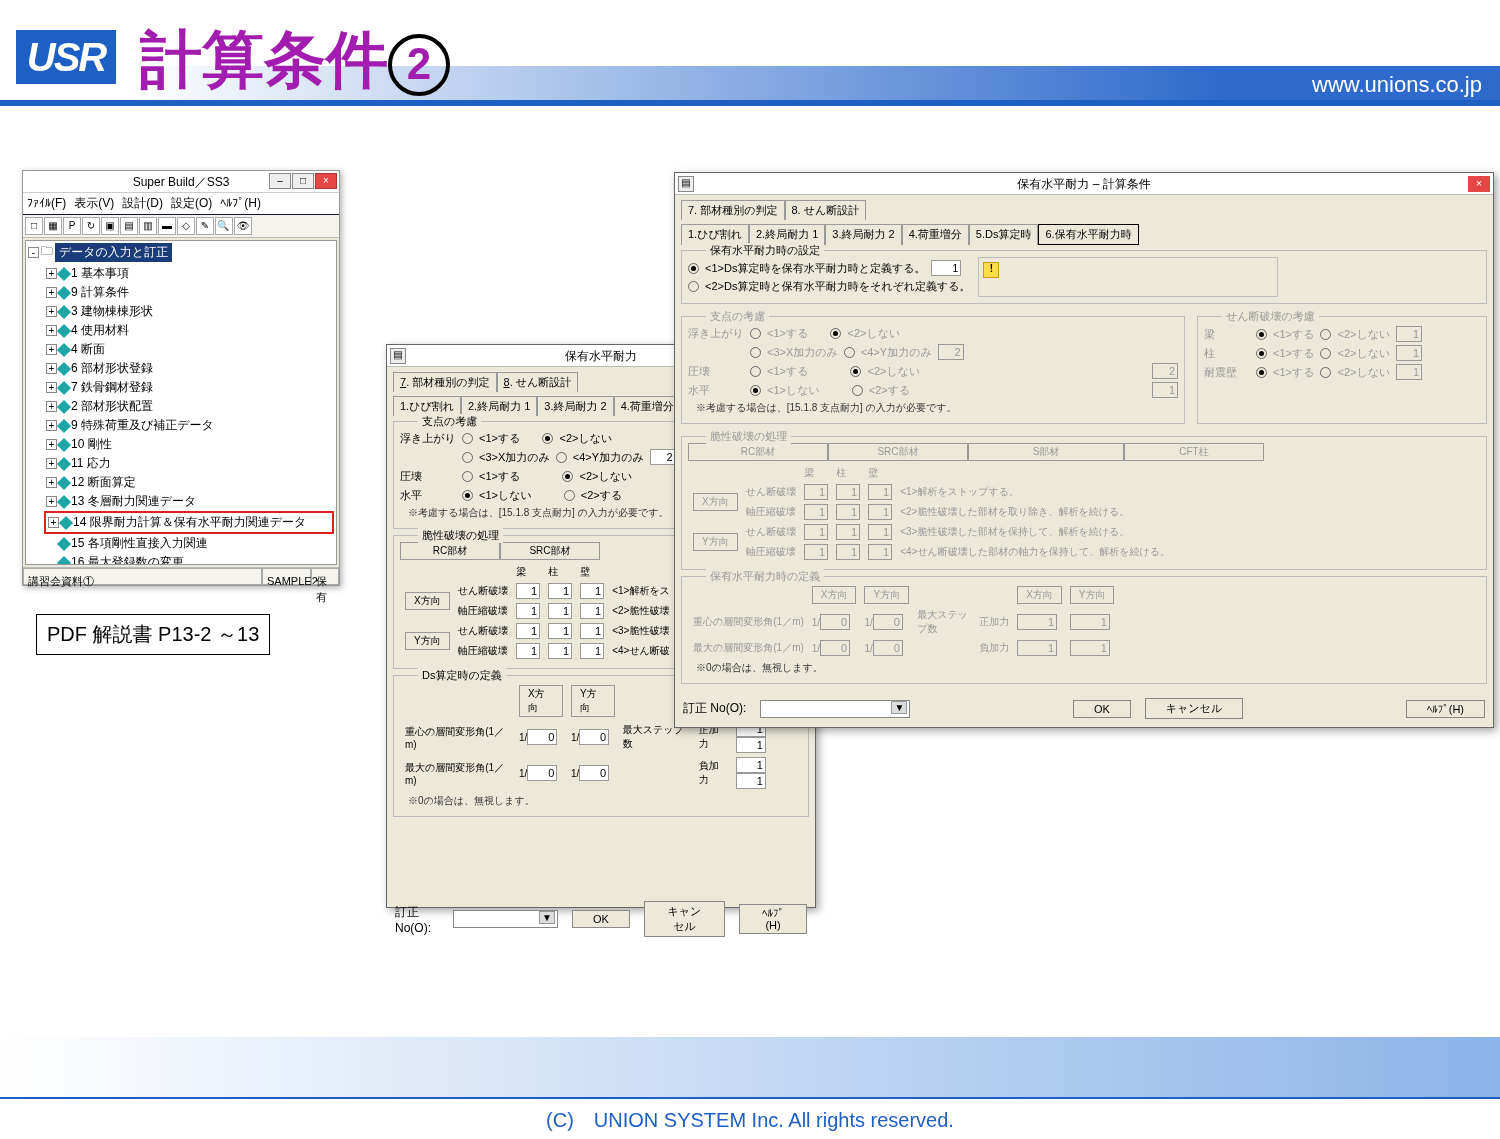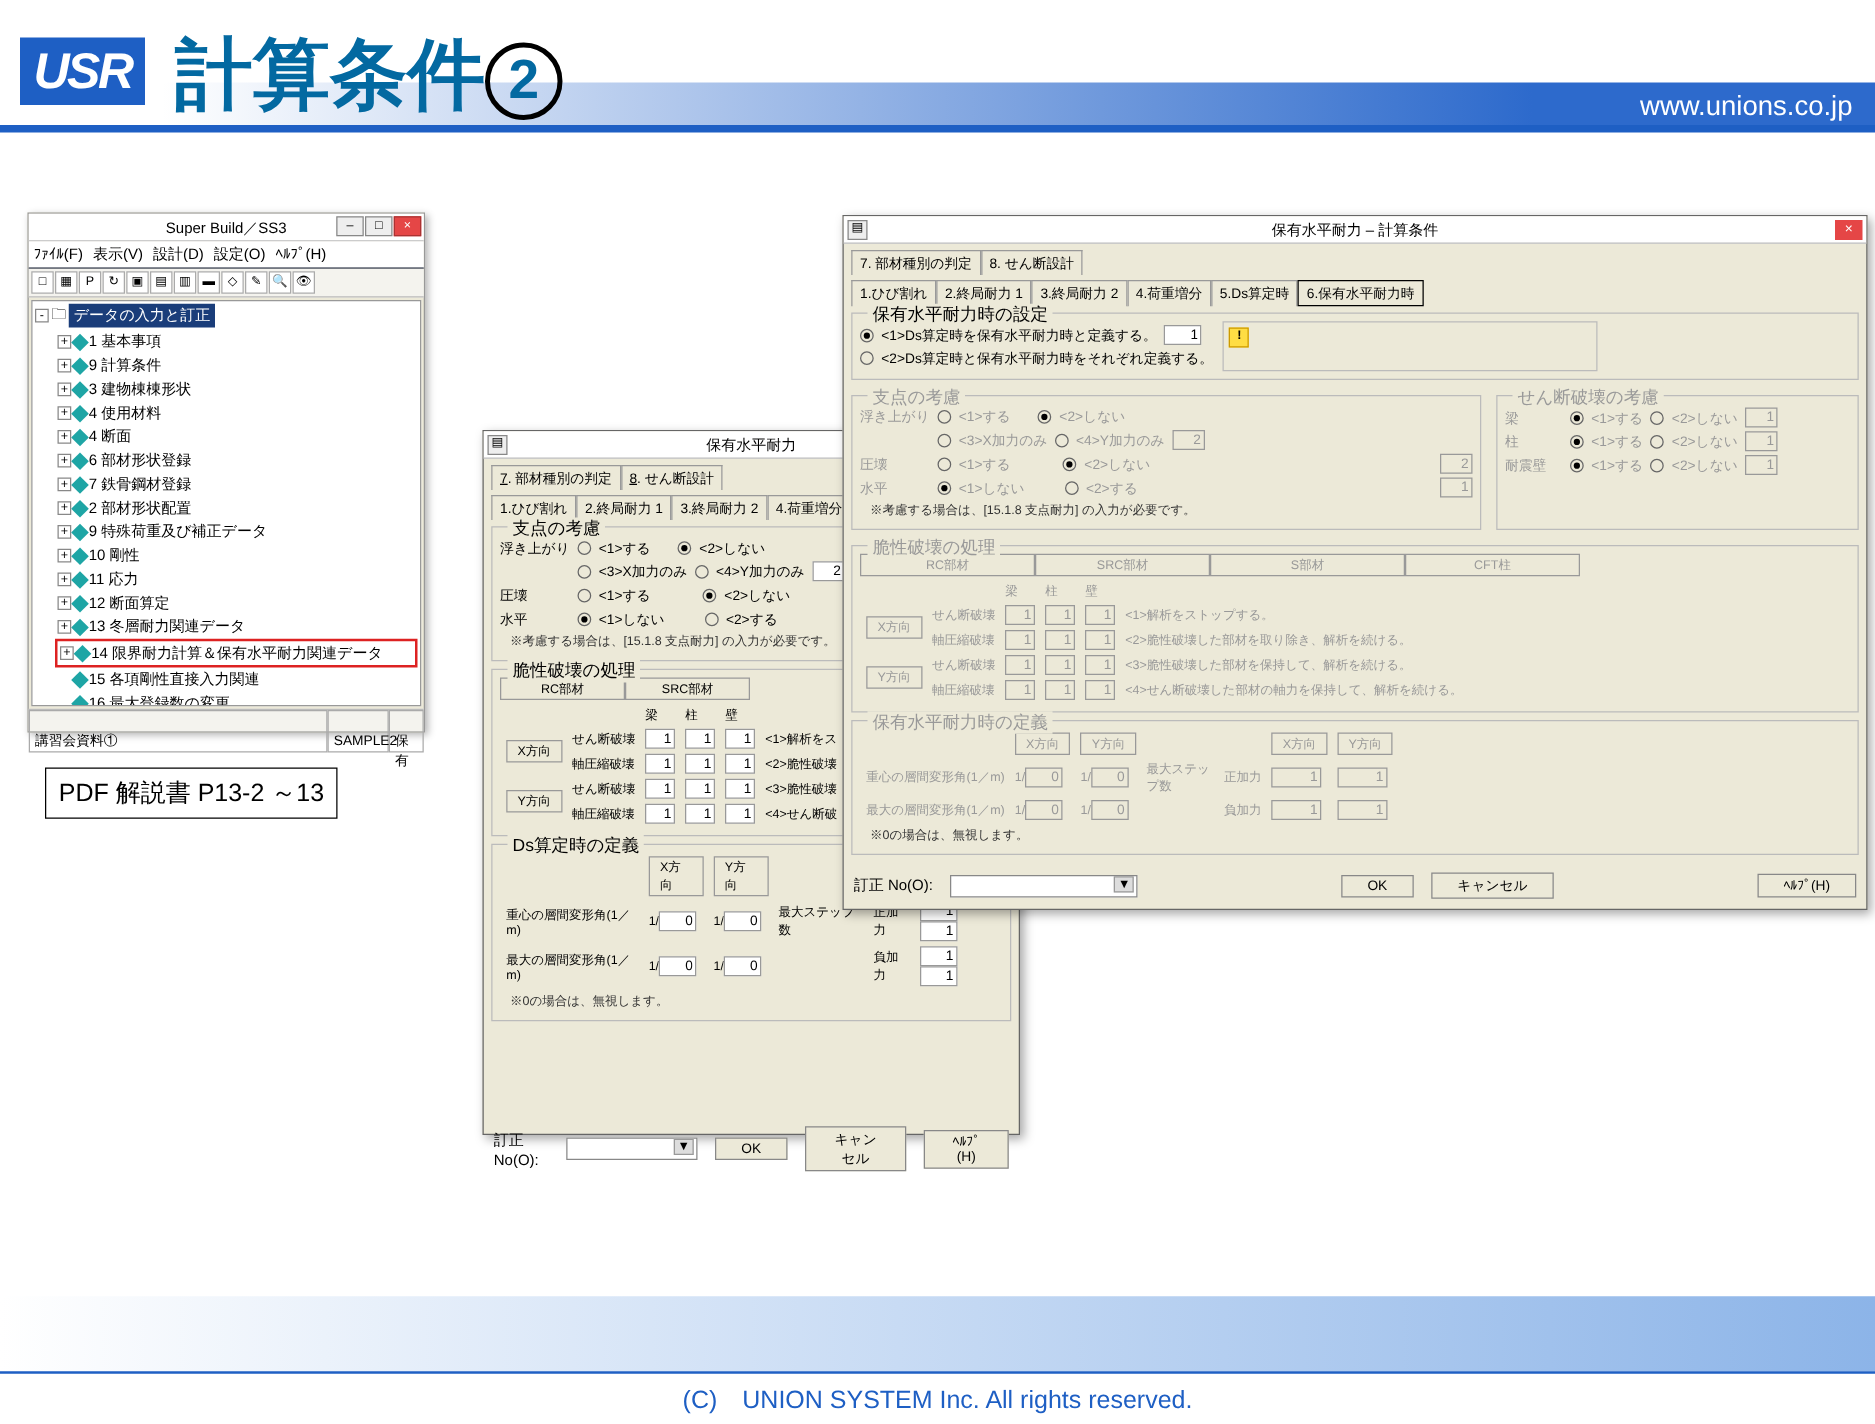--- a/index.html
+++ b/index.html
@@ -1,19 +1,19 @@
 <!DOCTYPE html>
 <html><head>
 <meta charset="utf-8">
 <style>
 *{box-sizing:border-box;margin:0;padding:0;font-family:"MS PGothic","Meiryo",sans-serif}
 body{width:1500px;height:1139px;background:#fff;position:relative;overflow:hidden}
 .hdr{position:absolute;top:0;left:0;right:0;height:100px}
 .usr-logo{position:absolute;left:16px;top:30px;width:100px;height:54px;background:#1e5fc4;color:#fff;font-weight:900;font-size:40px;font-style:italic;text-align:center;line-height:54px;letter-spacing:-2px}
-.page-title{position:absolute;left:140px;top:18px;font-size:62px;font-weight:900;color:#0369a1}
+.page-title{position:absolute;left:140px;top:18px;font-size:62px;font-weight:900;color:#a21caf}
 .circled{display:inline-block;border:4px solid #000;border-radius:50%;width:62px;height:62px;text-align:center;line-height:52px;font-size:44px;vertical-align:middle}
 .url{position:absolute;right:18px;top:72px;color:#fff;font-size:22px}
 .title-grad{position:absolute;left:130px;right:0;top:66px;height:36px;background:linear-gradient(to right,#fff 0%,#2d6acc 80%);z-index:-1}
 .bluebar{position:absolute;left:0;right:0;top:100px;height:6px;background:#1e5fc4}
 .footer-grad{position:absolute;left:0;right:0;bottom:42px;height:60px;background:linear-gradient(to right,#fff,#8cb4e8)}
 .footer{position:absolute;left:0;right:0;bottom:0;height:42px;text-align:center;line-height:42px;color:#1e5fc4;font-size:20px;border-top:2px solid #1e5fc4}
 
 
 .win{position:absolute;background:#ece9d8;border:1px solid #999;box-shadow:2px 2px 6px rgba(0,0,0,.3)}
 .win .titlebar{background:#fff;border-bottom:1px solid #ccc;height:22px;line-height:22px;font-size:12px;padding:0 6px;position:relative;text-align:center}
@@ -24,35 +24,35 @@
 .menubar span{margin-right:8px}
 .toolbar{background:#f4f3ee;border-bottom:1px solid #bbb;padding:2px;display:flex;gap:1px}
 .tool-ic{width:18px;height:18px;border:1px solid #aaa;background:#fff;font-size:10px;text-align:center;line-height:16px}
 .treepane{background:#fff;border:1px solid #999;margin:2px;font-size:12px;height:325px;overflow:hidden}
 .tree-root{background:#1a3d7a;color:#fff;padding:1px 4px}
 .tree-item{padding:1px 2px;display:flex;align-items:center;gap:2px}
 .exp{width:11px;height:11px;border:1px solid #888;text-align:center;line-height:9px;font-size:10px}
 .dia{width:10px;height:10px;transform:rotate(45deg);background:#1ea5a5;display:inline-block}
 .redbox{border:2px solid #d22;margin:0 2px}
 .statusbar{background:#f4f3ee;border-top:1px solid #bbb;font-size:11px;display:flex;height:18px}
-.statusbar div{border:1px solid #aaa;padding:16px 4px;line-height:16px}
+.statusbar div{border:1px solid #aaa;padding:4px 4px;line-height:16px}
 .pdf-note{position:absolute;border:1px solid #000;background:#fff;font-size:20px;padding:6px 10px}
 
 
 .dlg{position:absolute;background:#ece9d8;border:1px solid #666;box-shadow:3px 3px 8px rgba(0,0,0,.35);font-size:12px}
 .dlg .dtitle{background:#fff;height:22px;line-height:22px;padding:0 6px;border-bottom:1px solid #bbb;position:relative;text-align:center}
 .dlg .dclose{position:absolute;right:3px;top:3px;width:22px;height:16px;background:#e54646;color:#fff;text-align:center;line-height:14px;font-size:11px}
 .dlg .dmenu{position:absolute;left:3px;top:3px;width:16px;height:16px;border:1px solid #888;background:#eee;text-align:center;line-height:12px;font-size:10px}
 .tabs{padding:4px 6px 0 6px;display:flex;gap:0;font-size:11px;flex-wrap:wrap}
 .tab{border:1px solid #999;border-bottom:none;padding:2px 6px;background:#ece9d8;position:relative;top:1px}
 .tab.sel{background:#ece9d8;border-bottom:1px solid #ece9d8;font-weight:normal}
 .tab.boxed{border:1px solid #000}
 .grp{border:1px solid #bbb;margin:6px;padding:6px;position:relative}
 .grp.dis{color:#999}
-.grp-lbl{position:absolute;top:-8px;left:12px;background:#ece9d8;padding:0 4px;font-size:14px}
+.grp-lbl{position:absolute;top:-8px;left:24px;background:#ece9d8;padding:0 4px;font-size:11px}
 .row{display:flex;align-items:center;gap:6px;margin:3px 0;font-size:11px}
 .radio{width:11px;height:11px;border:1px solid #666;border-radius:50%;display:inline-block;position:relative}
 .radio.on:after{content:"";position:absolute;left:2px;top:2px;width:5px;height:5px;background:#000;border-radius:50%}
 .txt{border:1px solid #999;background:#fff;height:16px;padding:0 2px;font-size:11px;text-align:right}
 .txt.dis{background:#ece9d8;color:#999}
 .note{font-size:10px;color:#333;margin:2px 8px}
 .warn-box{border:1px solid #bbb;padding:4px;display:flex;gap:6px;align-items:flex-start;font-size:10px;color:#0040c0}
 .warn-ic{width:16px;height:16px;background:#ffdd44;border:1px solid #cc9900;text-align:center;font-weight:bold;color:#000}
 .btn{border:1px solid #888;background:#ece9d8;padding:2px 20px;font-size:11px}
 .dlg-btns{display:flex;gap:14px;justify-content:center;padding:8px;align-items:center}

